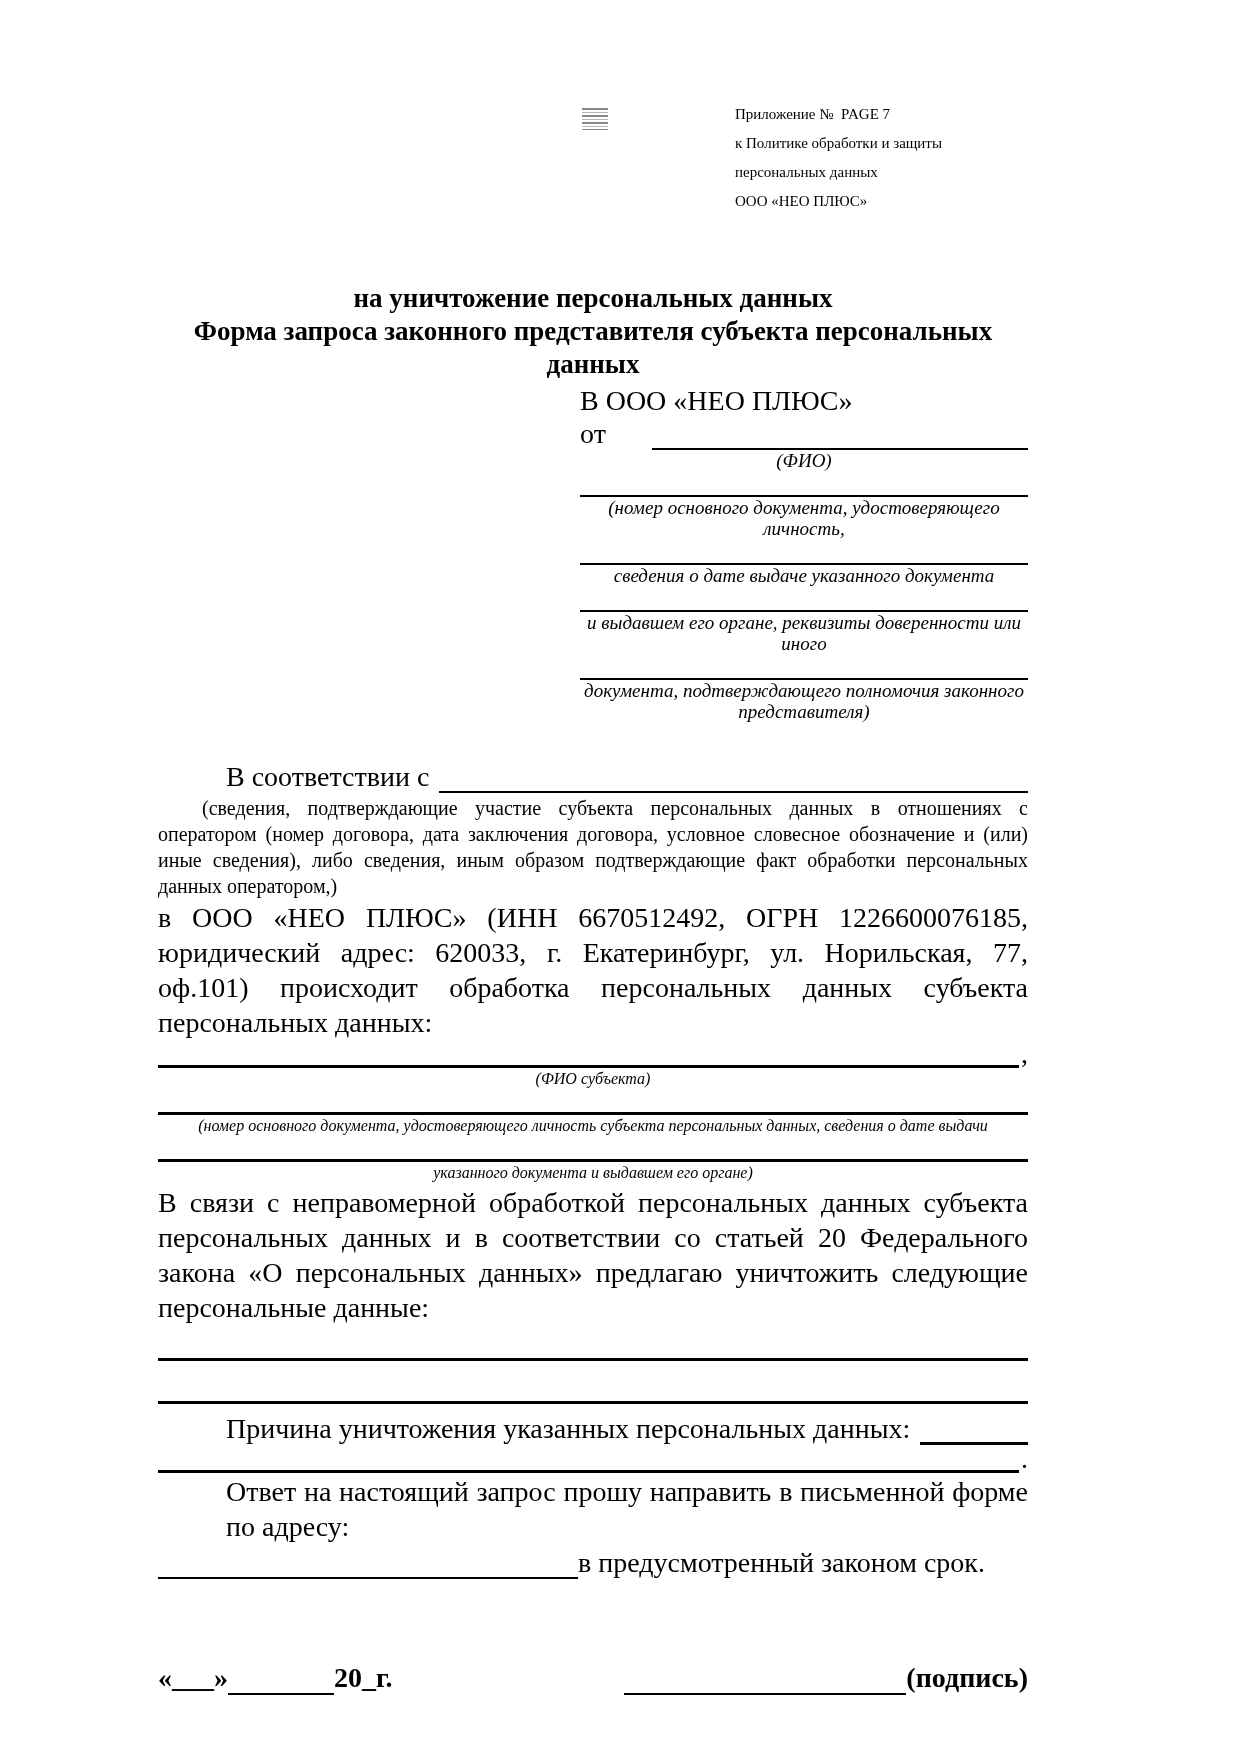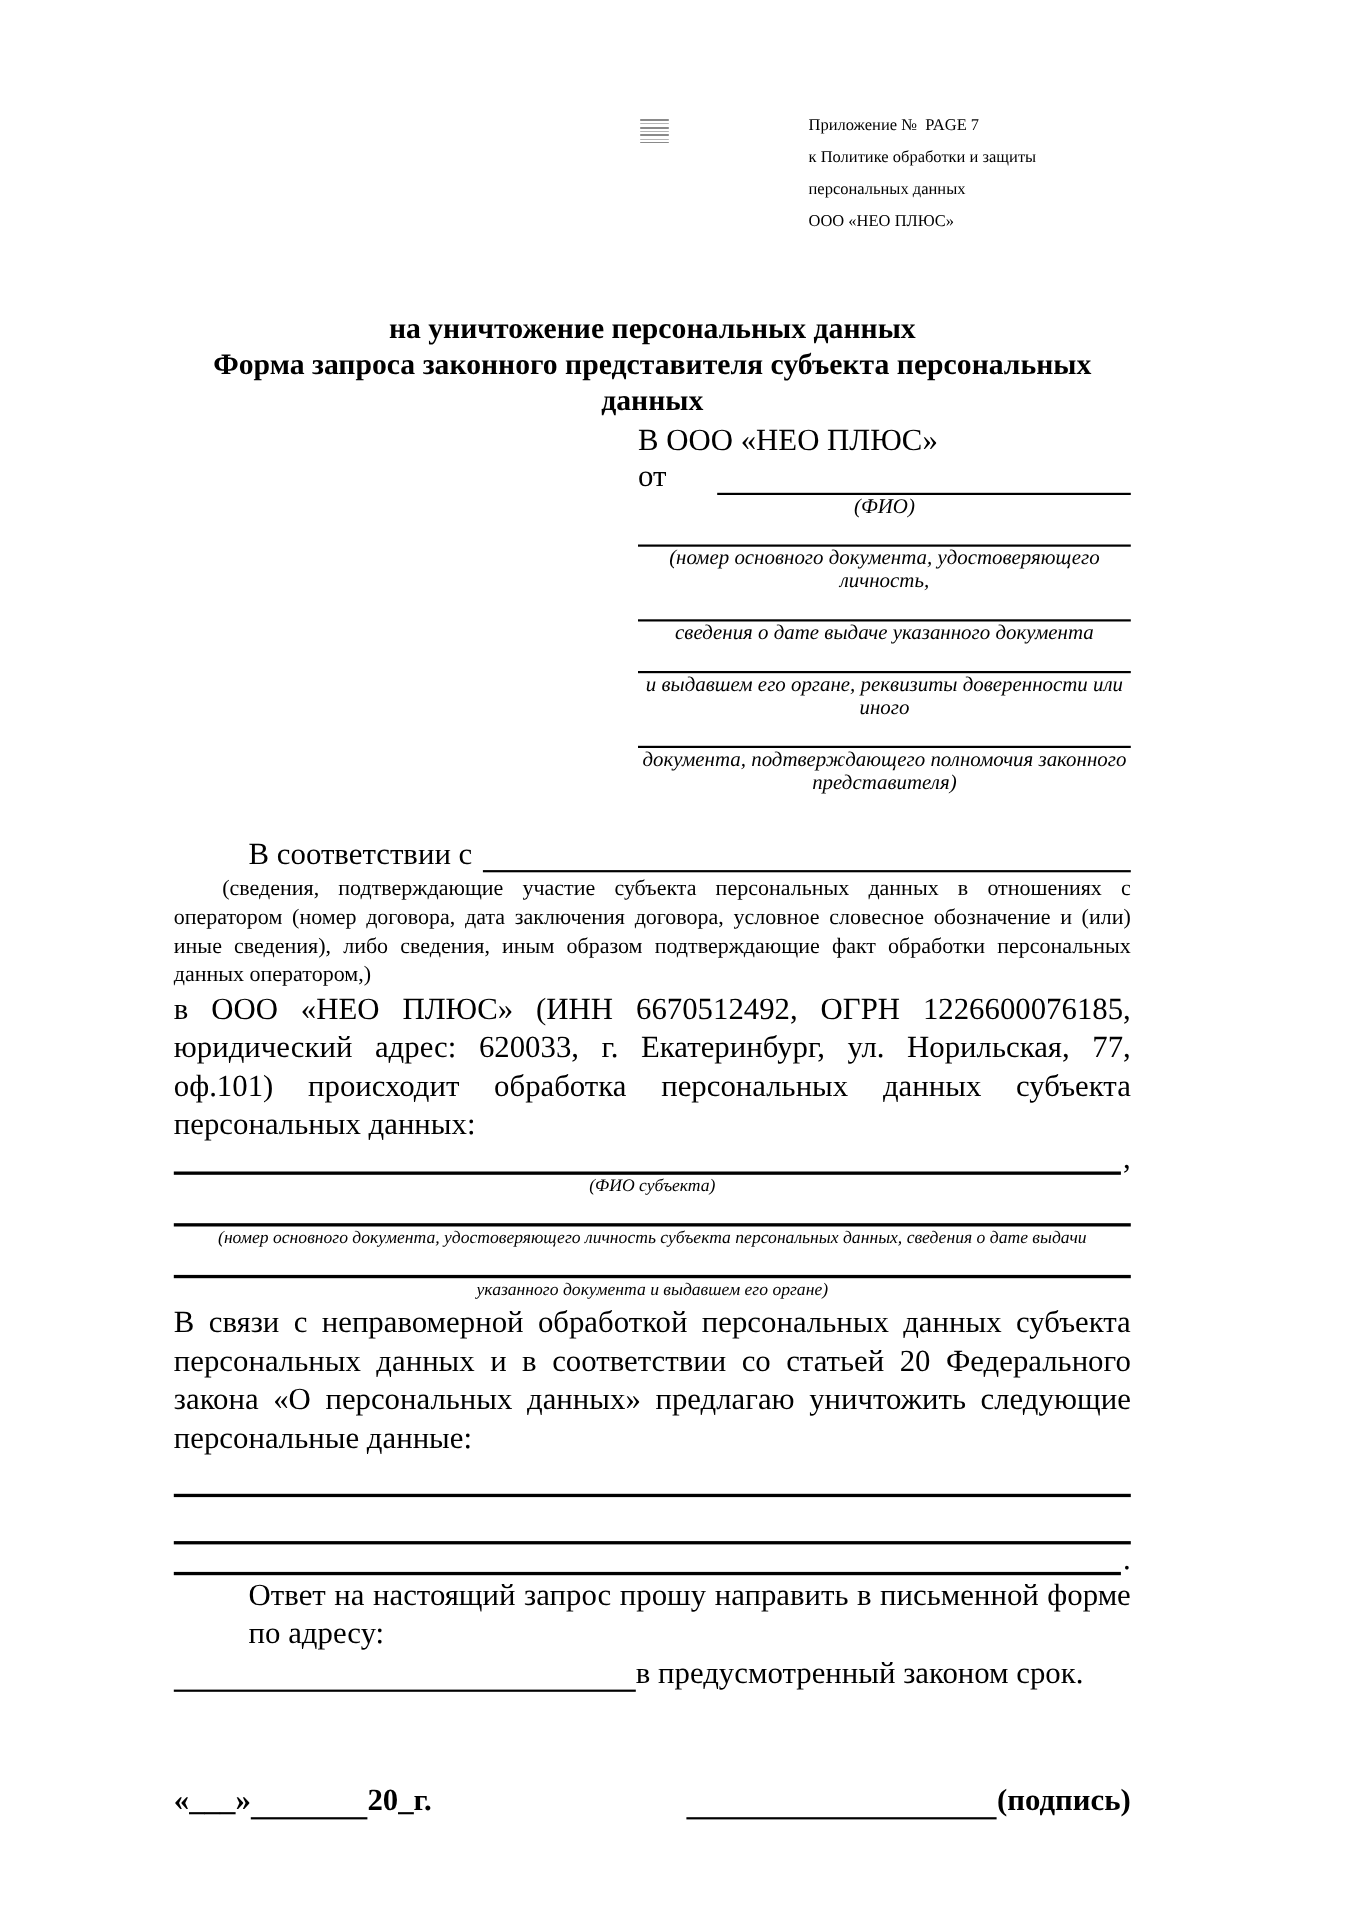--- a/index.html
+++ b/index.html
@@ -136,20 +136,24 @@
     <div class="caption">(номер основного документа, удостоверяющего личность субъекта персональных данных, сведения о дате выдачи</div>
 
     <div class="fill-block thick"></div>
     <div class="caption">указанного документа и выдавшем его органе)</div>
 
     <p class="para">В связи с неправомерной обработкой персональных данных субъекта персональных данных и в соответствии со статьей 20 Федерального закона «О персональных данных» предлагаю уничтожить следующие персональные данные:</p>
 
     <div class="blank1"></div>
     <div class="blank2"></div>
 
+    <div class="flex-row indent1 reason-row">
+      <span class="nowrap">Причина уничтожения указанных персональных данных:</span>
+      <span class="fill-line grow thick"></span>
+    </div>
     <div class="row-line">
       <span class="fill-line grow thick"></span>
       <span class="suffix">.</span>
     </div>
 
     <p class="para indent1">Ответ на настоящий запрос прошу направить в письменной форме по адресу:</p>
 
     <div class="flex-row">
       <span class="fill-line w420"></span>
       <span>в предусмотренный законом срок.</span>

